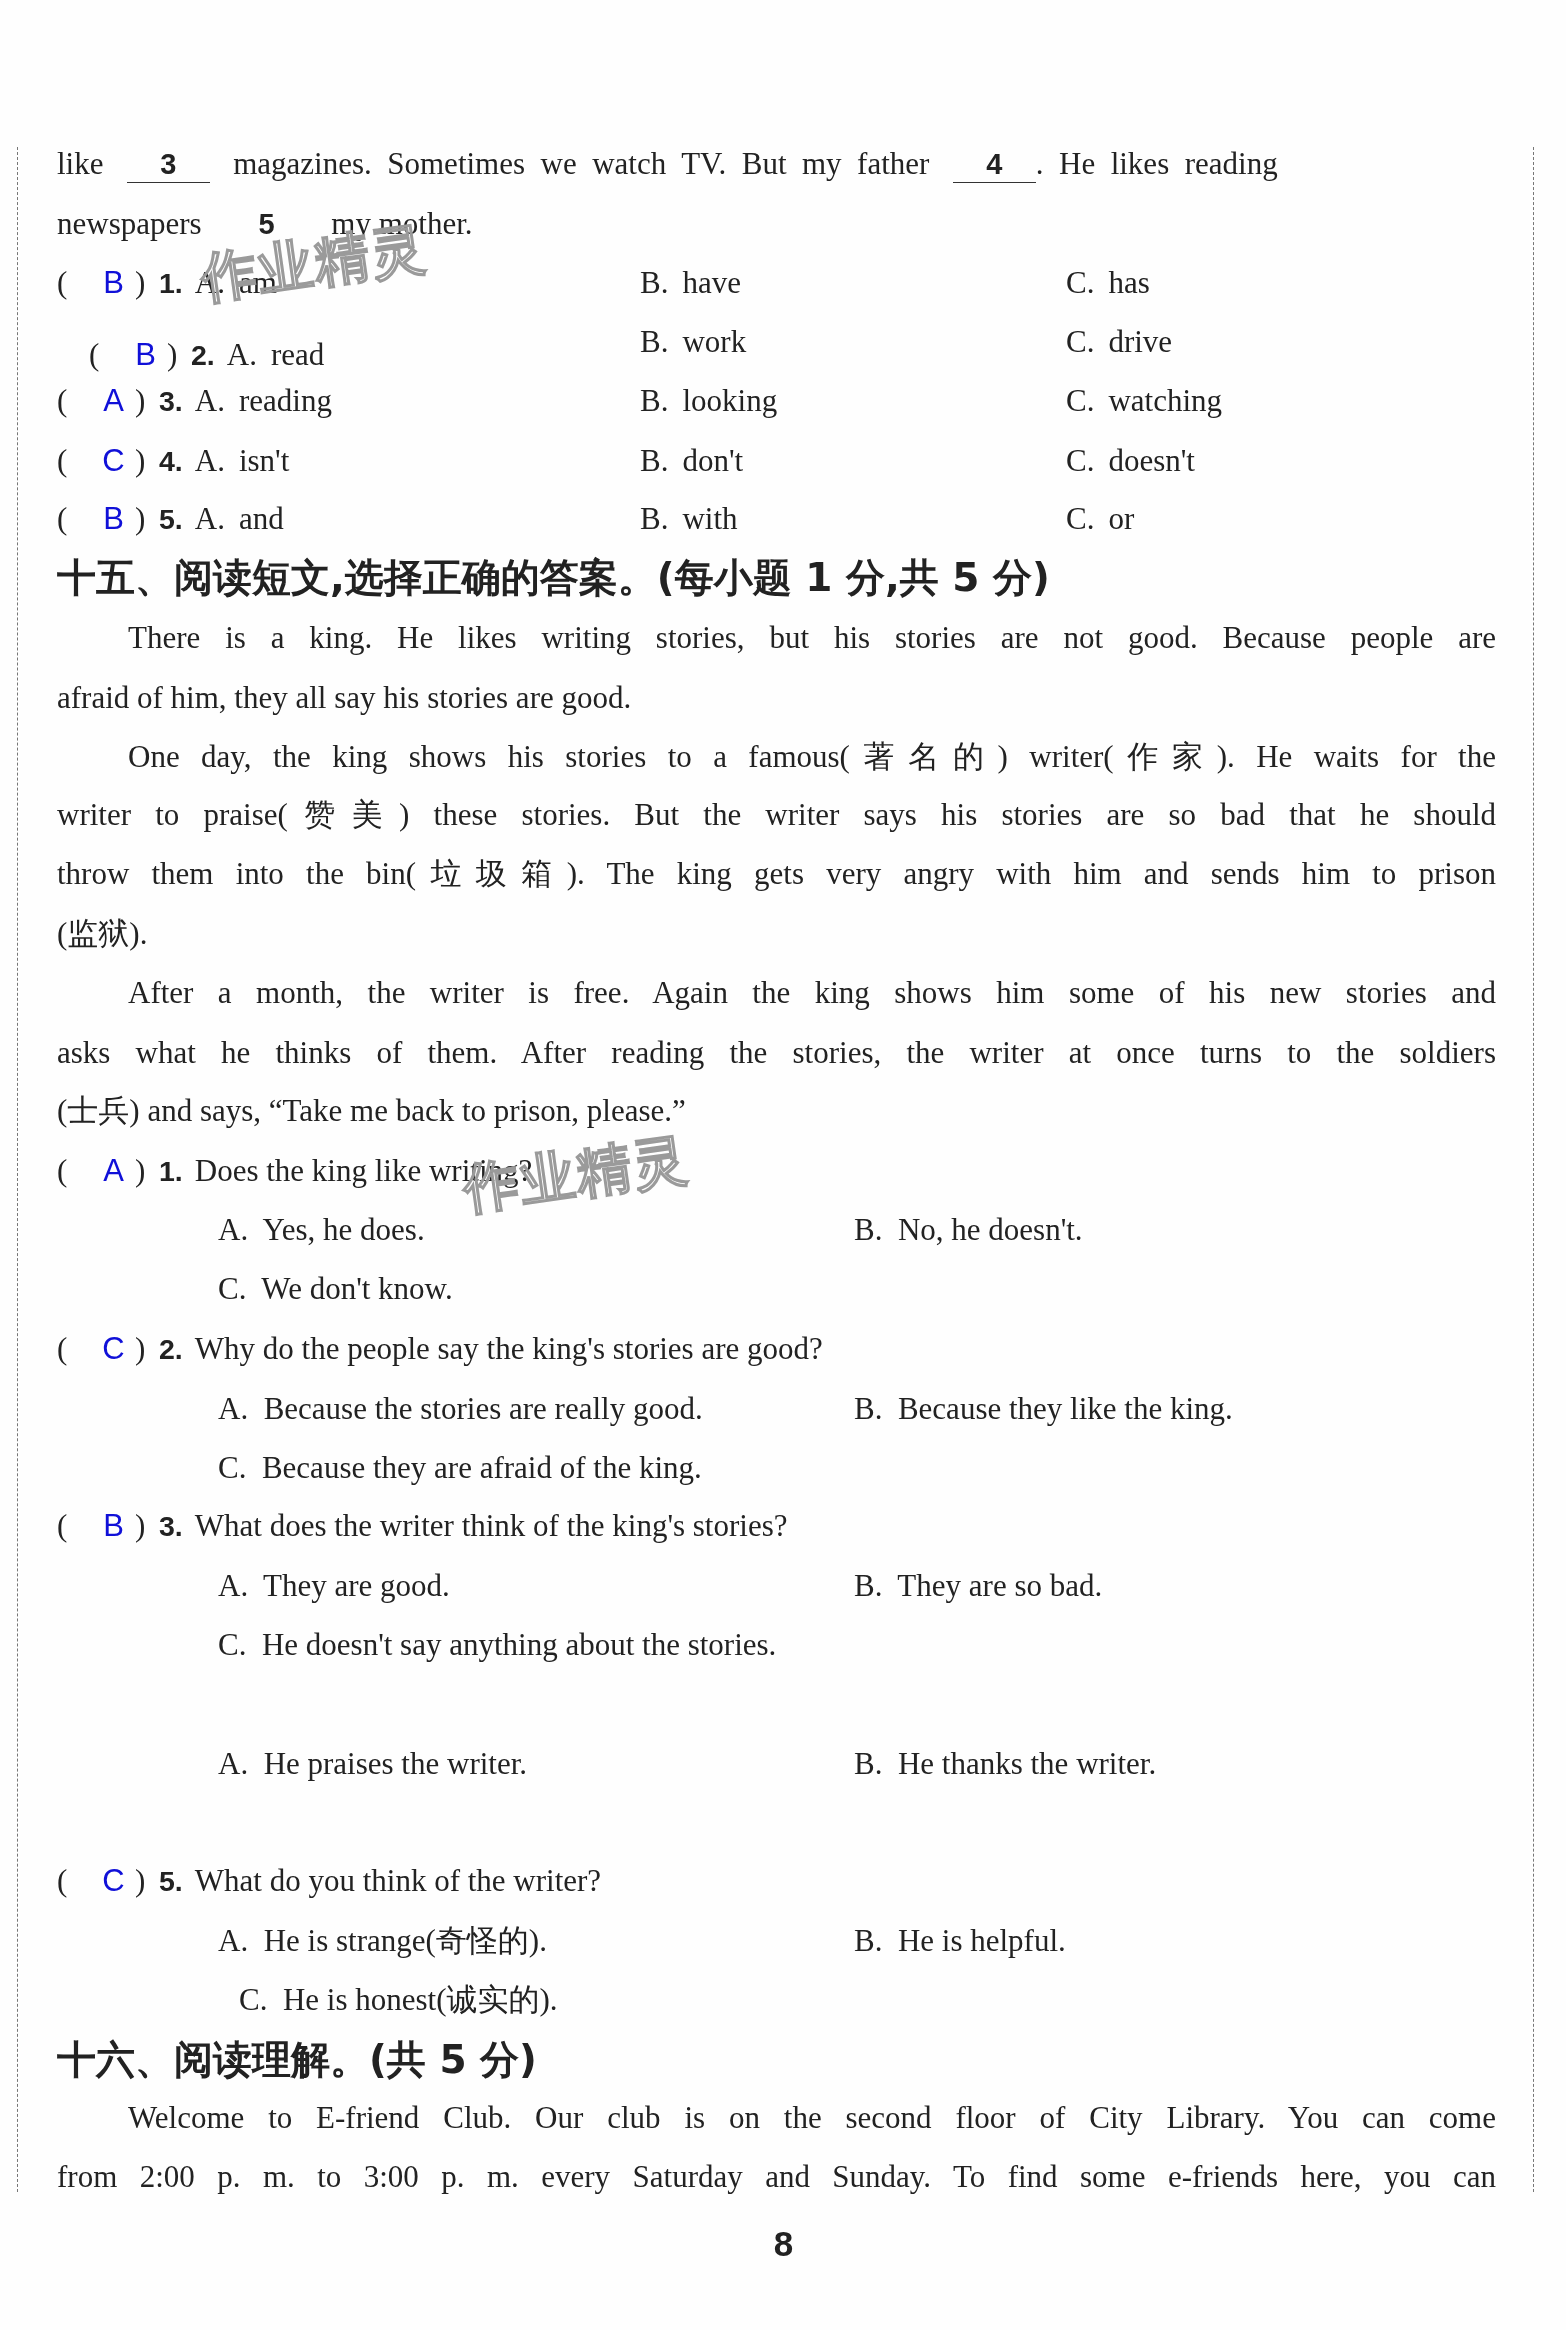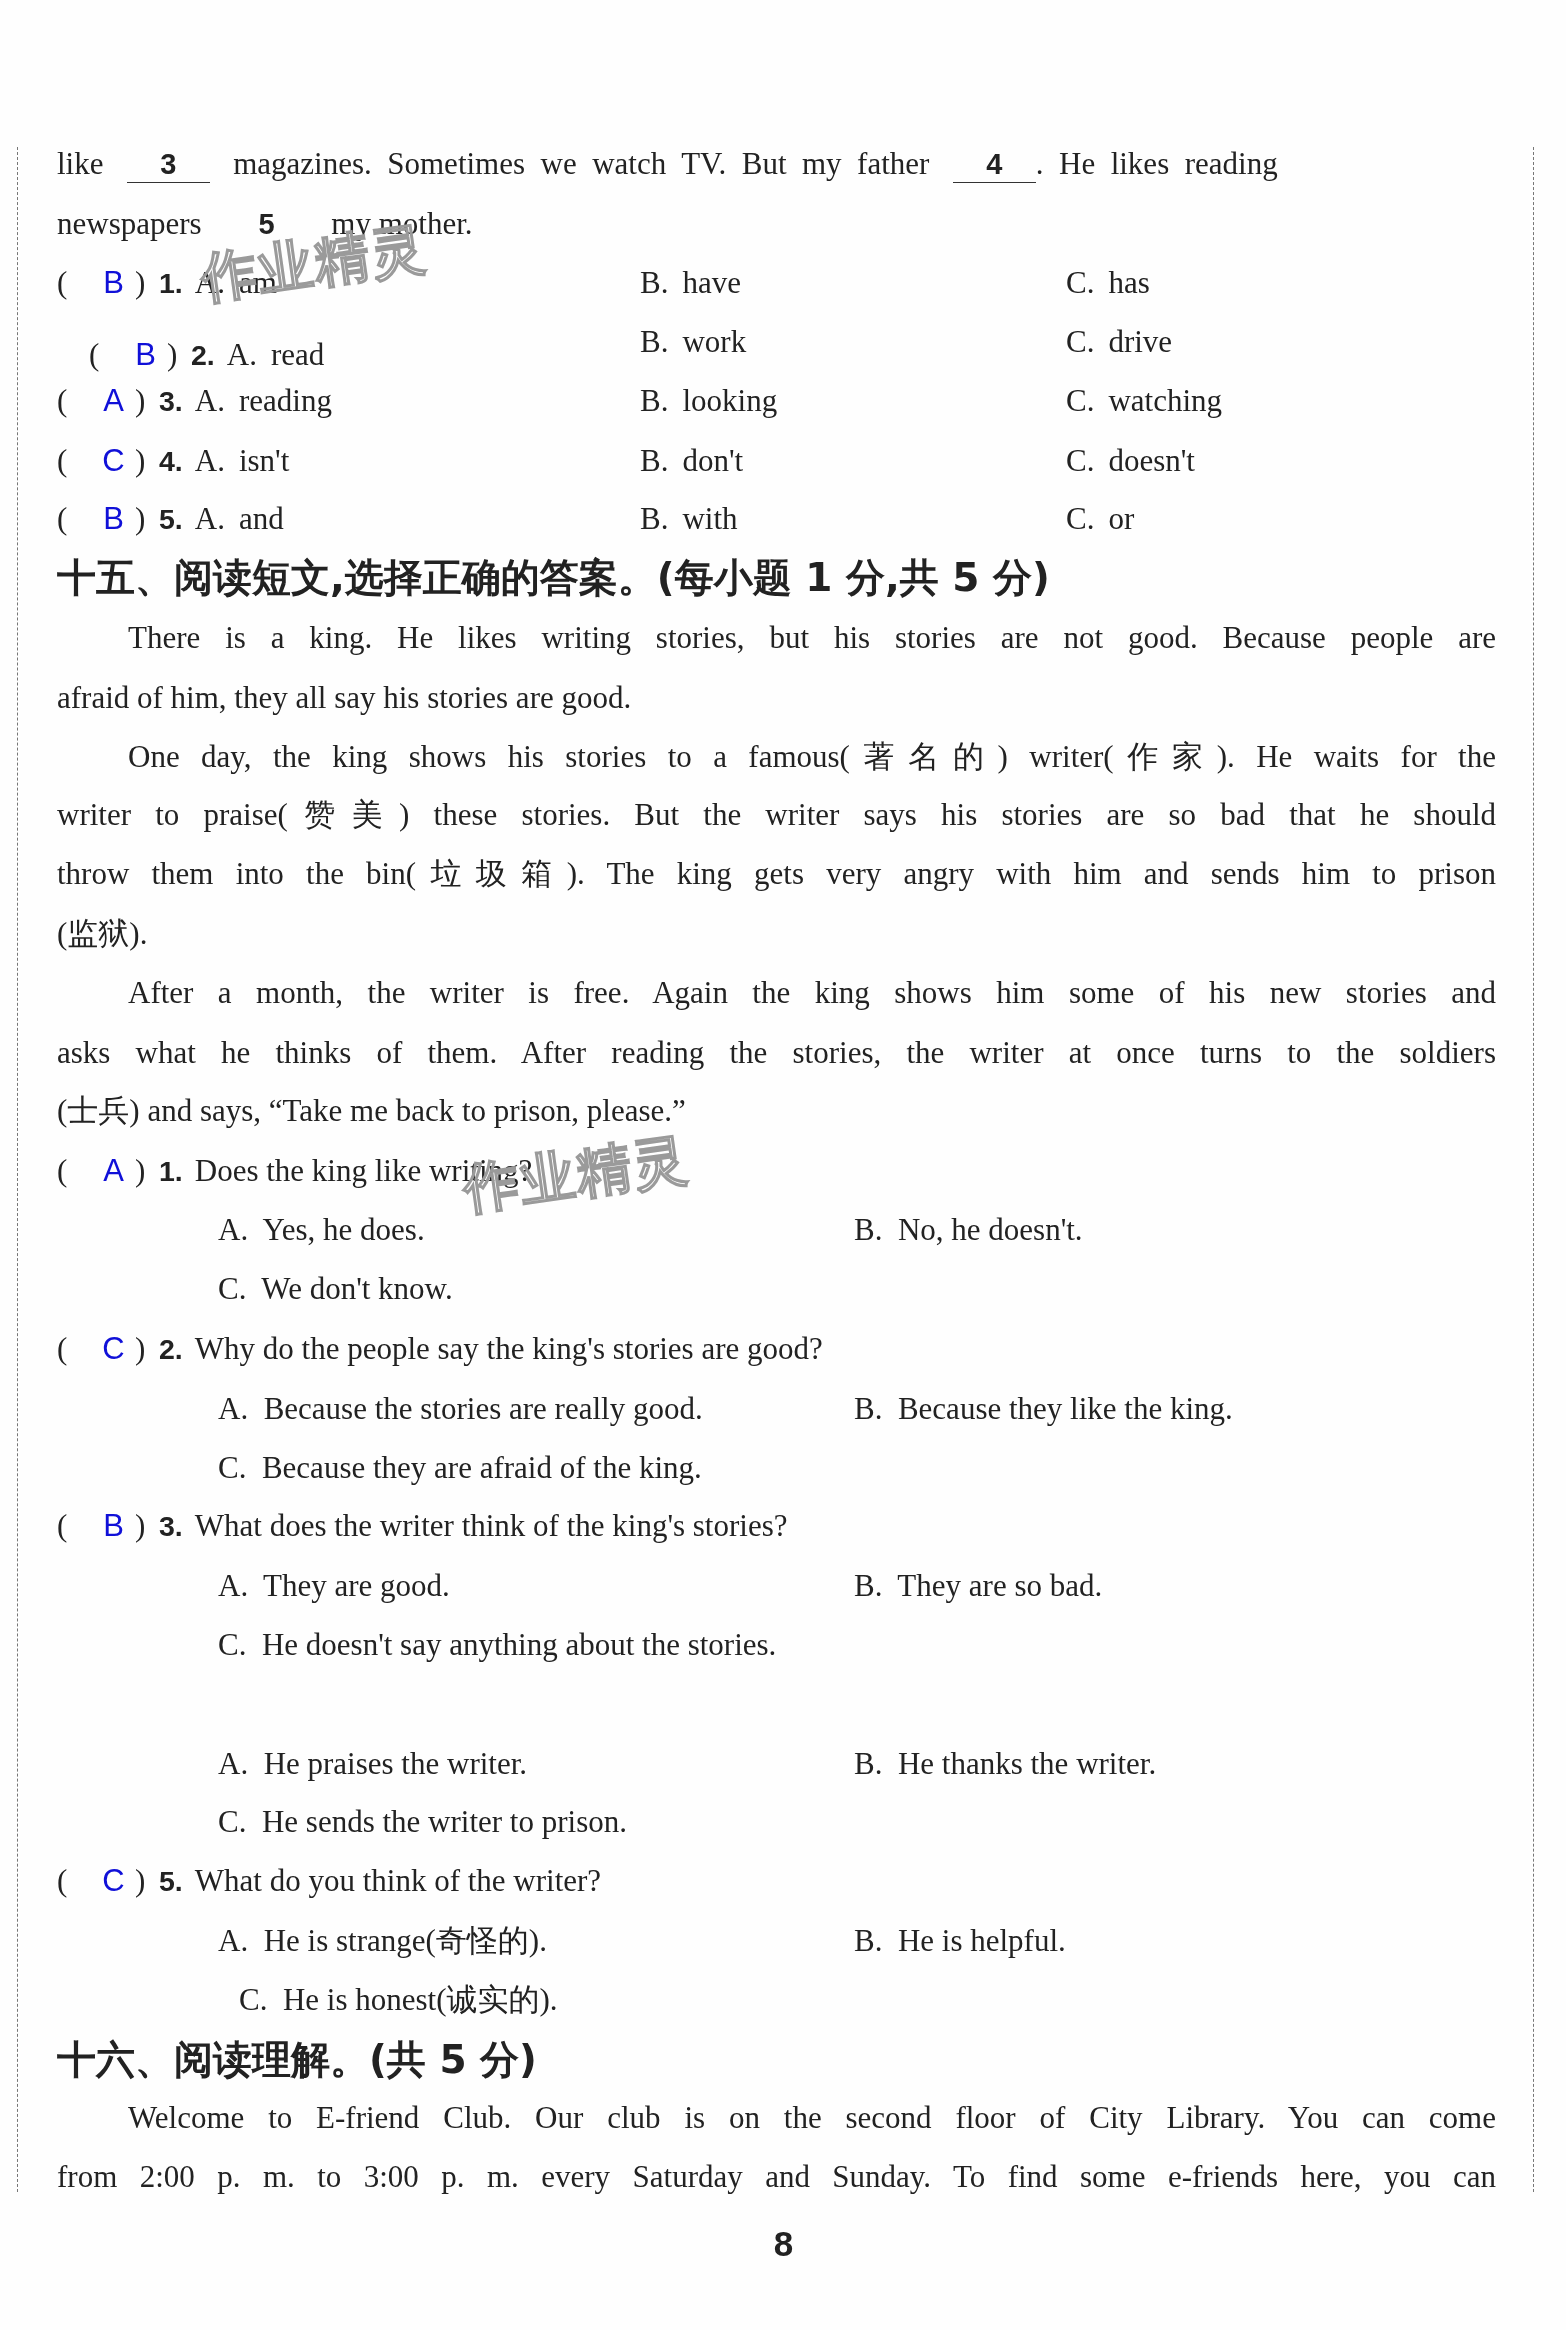--- a/index.html
+++ b/index.html
@@ -103,21 +103,20 @@
 
   <div class="line" style="left:57px; top:1507px;">
     <span class="paren"><span class="lp">(</span><span class="ans">B</span><span class="rp">)</span></span><span class="qnum">3.</span><span>What does the writer think of the king's stories?</span>
   </div>
   <div class="line" style="left:218px; top:1567px; white-space:pre;">A.  They are good.</div>
   <div class="line" style="left:854px; top:1567px; white-space:pre;">B.  They are so bad.</div>
   <div class="line" style="left:218px; top:1626px; white-space:pre;">C.  He doesn't say anything about the stories.</div>
 
   <div class="line" style="left:218px; top:1745px; white-space:pre;">A.  He praises the writer.</div>
   <div class="line" style="left:854px; top:1745px; white-space:pre;">B.  He thanks the writer.</div>
-  <div class="line" style="left:218px; top:1803px; white-space:pre;">C.  He sends the writer to prison.</div>
 
   <div class="line" style="left:57px; top:1862px;">
     <span class="paren"><span class="lp">(</span><span class="ans">C</span><span class="rp">)</span></span><span class="qnum">5.</span><span>What do you think of the writer?</span>
   </div>
   <div class="line" style="left:218px; top:1922px; white-space:pre;">A.  He is strange(奇怪的).</div>
   <div class="line" style="left:854px; top:1922px; white-space:pre;">B.  He is helpful.</div>
   <div class="line" style="left:220px; top:1981px; white-space:pre;margin-left:19px;">C.  He is honest(诚实的).</div>
 
   <div class="line heading" style="left:57px; top:2041px;">十六、阅读理解。(共 5 分)</div>
   <div class="line just" style="left:128px; top:2099px; width:1368px;">Welcome to E-friend Club.  Our club is on the second floor of City Library.  You can come</div>

